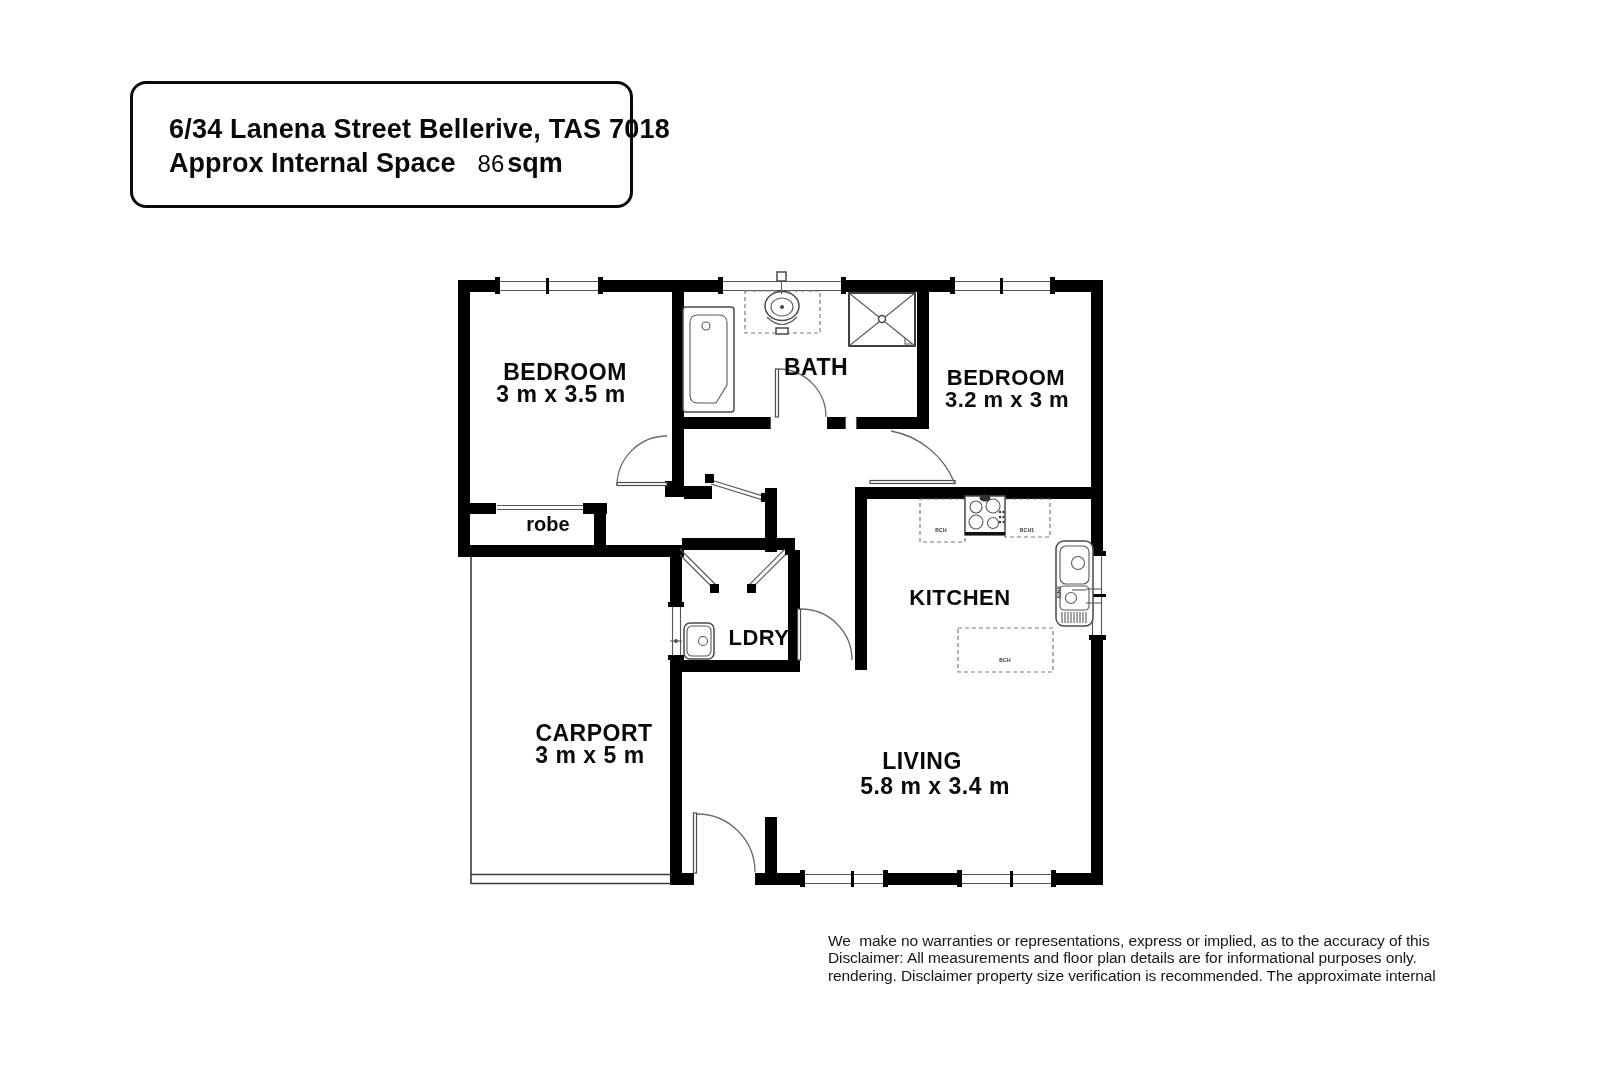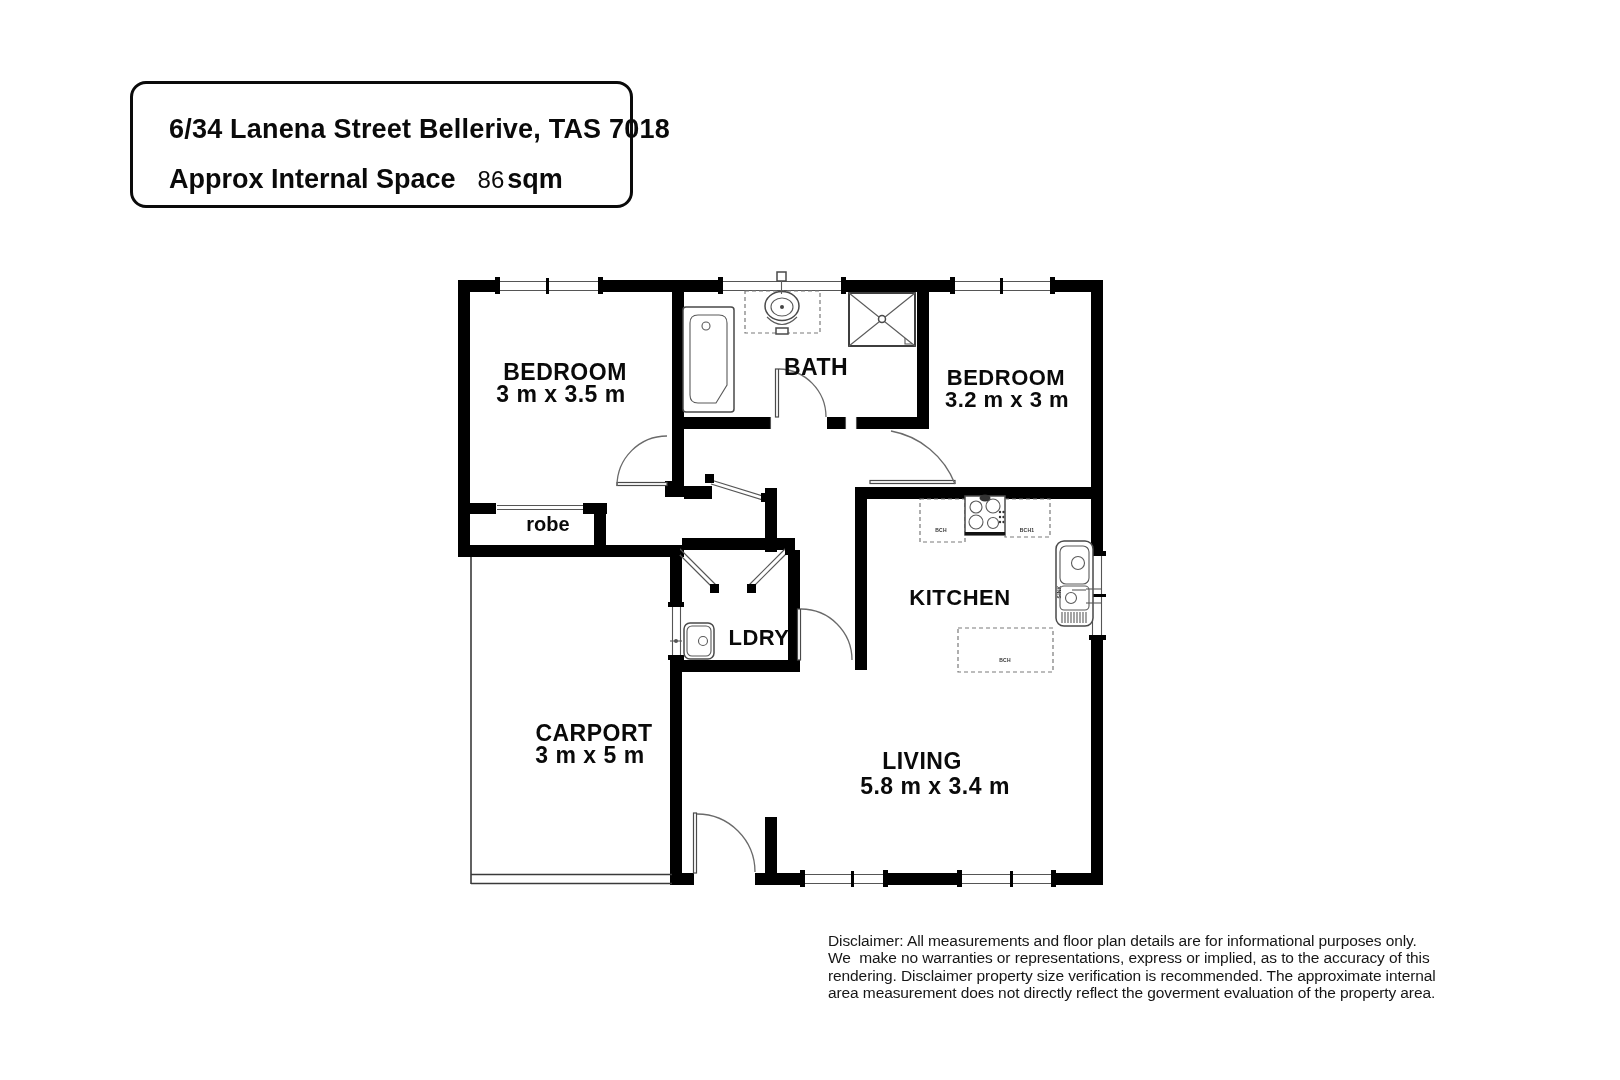--- a/index.html
+++ b/index.html
@@ -1,21 +1,21 @@
 <!DOCTYPE html>
 <html><head>
 <meta charset="utf-8">
 <style>
   html,body{margin:0;padding:0;background:#ffffff;}
   body{width:1620px;height:1080px;position:relative;font-family:"Liberation Sans",sans-serif;overflow:hidden;}
   .abs{position:absolute;}
   
   .title-box{left:130px;top:81px;width:503px;height:127px;border:3px solid #0a0a0a;border-radius:16px;box-sizing:border-box;padding:30px 0 0 36px;}
   .title-line1{font-size:27px;font-weight:700;color:#0a0a0a;letter-spacing:0.2px;white-space:nowrap;}
-  .title-line2{font-size:27px;font-weight:700;color:#0a0a0a;margin-top:19px;white-space:nowrap;}
+  .title-line2{font-size:27px;font-weight:700;color:#0a0a0a;margin-top:3px;white-space:nowrap;}
   .title-val{font-size:24px;font-weight:400;margin-left:22px;}
   .title-unit{font-size:27px;font-weight:700;margin-left:3px;}
   
   .disclaimer{left:828px;top:932px;width:640px;font-size:15.5px;line-height:17.3px;color:#161616;letter-spacing:-0.1px;}
   .disclaimer div{white-space:pre;}
   
   svg{position:absolute;left:0;top:0;}
   .wall{fill:#000000;}
   .thin{stroke:#3a3a3a;stroke-width:1.6;fill:none;}
   .thin2{stroke:#555555;stroke-width:1.1;fill:none;}
@@ -283,17 +283,16 @@
     <text class="t t23" x="922" y="769">LIVING</text>
     <text class="t t23" x="935" y="794">5.8 m x 3.4 m</text>
     <text class="tt" x="941" y="532">BCH</text>
     <text class="tt" x="1027" y="532">BCH1</text>
     <text class="tt" x="1005" y="662">BCH</text>
     <text class="tt" transform="translate(1061,592) rotate(-90)">SINK</text>
   </g>
 </svg>
 
 <div class="abs disclaimer">
+  <div>We  make no warranties or representations, express or implied, as to the accuracy of this</div>
   <div>Disclaimer: All measurements and floor plan details are for informational purposes only.</div>
-  <div>We  make no warranties or representations, express or implied, as to the accuracy of this</div>
   <div>rendering. Disclaimer property size verification is recommended. The approximate internal</div>
-  <div>area measurement does not directly reflect the goverment evaluation of the property area.</div>
 </div>
 
 </body></html>

